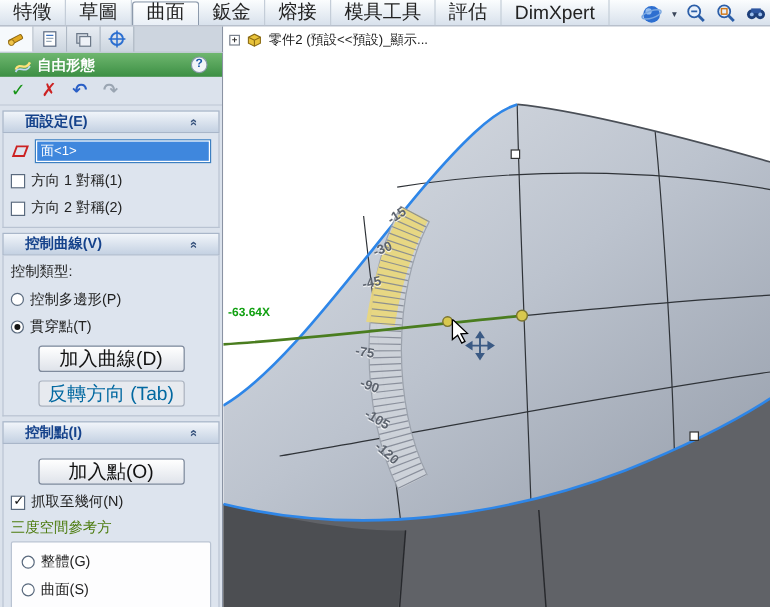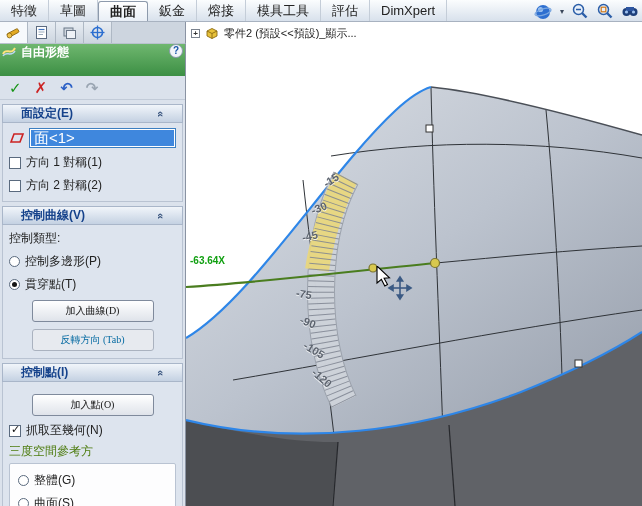--- a/index.html
+++ b/index.html
@@ -1,55 +1,55 @@
 <!DOCTYPE html>
 <html><head>
 <meta charset="utf-8">
 <style>
 *{box-sizing:border-box;margin:0;padding:0}
 html,body{width:642px;height:506px;overflow:hidden}
 body{font-family:"Liberation Sans","DejaVu Sans",sans-serif;background:#fff;position:relative;font-size:12px;color:#222}
 
 
 .menubar{height:22px;display:flex;align-items:stretch;background:linear-gradient(#fbfdfe,#d8e1ec);border-bottom:1px solid #a8b2c0;position:relative}
-.mtab{padding:0 11px;display:flex;align-items:center;font-size:13px;border-right:1px solid #c4cdd8;cursor:default}
-.mtab.active{background:linear-gradient(#ffffff,#e9eff6);border:1px solid #8d9aac;border-bottom:none;border-radius:3px 3px 0 0;margin-top:1px;font-weight:bold}
+.mtab{padding:0 11px;display:flex;align-items:flex-end;font-size:16px;border-right:1px solid #c4cdd8;cursor:default}
+.mtab.active{background:linear-gradient(#ffffff,#e9eff6);border:1px solid #8d9aac;border-bottom:none;border-radius:3px 3px 0 0;margin-top:1px;font-weight:normal}
 .micons{position:absolute;right:3px;top:0;height:22px;display:flex;align-items:center;gap:7px}
 .micon{display:flex;align-items:center}
 .ddarrow{font-size:8px;color:#3a465a;margin-left:1px}
 
 
 .row2{height:22px;display:flex;background:#fff}
 .tabstrip{width:186px;background:#cdd5df;display:flex;border-right:1px solid #8a93a3;border-bottom:1px solid #b9c2ce}
 .ptab{width:28px;display:flex;align-items:center;justify-content:center;border-right:1px solid #aeb8c4;background:linear-gradient(#e8edf3,#ccd5df)}
 .ptab.active{background:#f6f9fc}
 .treehdr{flex:1;display:flex;align-items:center;gap:5px;padding-left:5px;font-size:11px;color:#1a1a1a;background:#fff}
 .expandbox{width:9px;height:9px;border:1px solid #7a828e;background:#fff;font-size:8px;line-height:7px;text-align:center;color:#333;font-weight:bold}
 
 
 .panel{position:absolute;left:0;top:44px;width:186px;height:462px;background:#dbe2ec;border-right:1px solid #8a93a3;overflow:hidden}
-.pmhdr{height:32px;background:linear-gradient(#6fb76f,#3c8f44);display:flex;align-items:flex-start;gap:5px;padding:0 2px}
+.pmhdr{height:20px;background:linear-gradient(#6fb76f,#3c8f44);display:flex;align-items:center;gap:5px;padding:0 12px}
 .pmtitle{color:#fff;font-weight:bold;flex:1}
 .helpbtn{width:14px;height:14px;border-radius:50%;background:#f2f5f9;border:1px solid #8899aa;color:#1a57a8;font-size:10px;line-height:12px;text-align:center;font-weight:bold}
 .actions{height:24px;display:flex;align-items:center;gap:13px;padding:0 9px;border-bottom:1px solid #c2cbd8}
 .act{font-size:15px;font-weight:bold;line-height:1;cursor:default}
 .act.ok{color:#169416}.act.cancel{color:#cc2222}.act.undo{color:#2a5fc6}.act.redo{color:#9aa5b2}
 .sect{margin:4px 2px 0}
 .secth{height:19px;background:linear-gradient(#f1f5fa,#c4d1e2);border:1px solid #a9b6c9;display:flex;align-items:center;padding:0 18px;color:#15428b;font-weight:bold}
 .chev{margin-left:auto;display:inline-block;transform:rotate(90deg);color:#39547e;font-weight:bold;font-size:11px}
 .sectb{border:1px solid #b9c3d2;border-top:none;background:#dde4ee;padding:5px 6px 7px}
 .selrow{display:flex;gap:4px;align-items:center}
 .listbox{flex:1;background:#fff;border:1px solid #3c7fc1;height:20px;padding:1px}
-.listitem{background:#3f87dd;color:#fff;height:16px;line-height:16px;padding:0 3px;font-size:15px}
+.listitem{background:#3f87dd;color:#fff;height:16px;line-height:16px;padding:0 3px;font-size:11px}
 .cb,.rrow{display:flex;align-items:center;gap:5px;margin-top:6px}
 .cbbox{width:12px;height:12px;background:#fff;border:1px solid #5a6a7e;flex:none;position:relative}
 .cbbox .mark{position:absolute;left:1px;top:-3px;font-size:11px;font-weight:bold;color:#111}
 .radio{width:11px;height:11px;border-radius:50%;background:#fff;border:1px solid #5a6a7e;flex:none;position:relative}
 .radio.sel::after{content:"";position:absolute;left:2px;top:2px;width:5px;height:5px;border-radius:50%;background:#151515}
-.btn{display:block;margin:7px auto 0;width:122px;height:22px;font-size:10px;font-family:Liberation Serif, serif;background:linear-gradient(#ffffff,#dfe3ea);border:1px solid #7f8a9c;border-radius:3px;color:#111}
+.btn{display:block;margin:7px auto 0;width:122px;height:22px;font-size:16px;font-family:Liberation Sans, sans-serif;background:linear-gradient(#ffffff,#dfe3ea);border:1px solid #7f8a9c;border-radius:3px;color:#111}
 .btn.disabled{color:#0369a1;background:#e7eaef;border-color:#aab2bf}
 .grouplbl{margin-top:4px;color:#4d7c0f}
 .groupbox{background:#fdfdfe;border:1px solid #b9c3d2;border-radius:2px;padding:2px 8px 6px;margin-top:3px}
 
 
 .viewport{position:absolute;left:186px;top:44px;width:456px;height:462px;background:#fff;overflow:hidden}
 .vlab{position:absolute;font-weight:bold;font-size:11px;color:#5c636e;text-shadow:0 1px 0 rgba(255,255,255,.75);white-space:nowrap}
 .dragval{position:absolute;left:4px;top:211px;font-weight:bold;font-size:10px;color:#11a011;text-shadow:0 1px 0 rgba(255,255,255,.8)}
 .r0{left:137px;top:130px;transform:rotate(-33deg)}
 .r1{left:125px;top:158px;transform:rotate(-22deg)}

